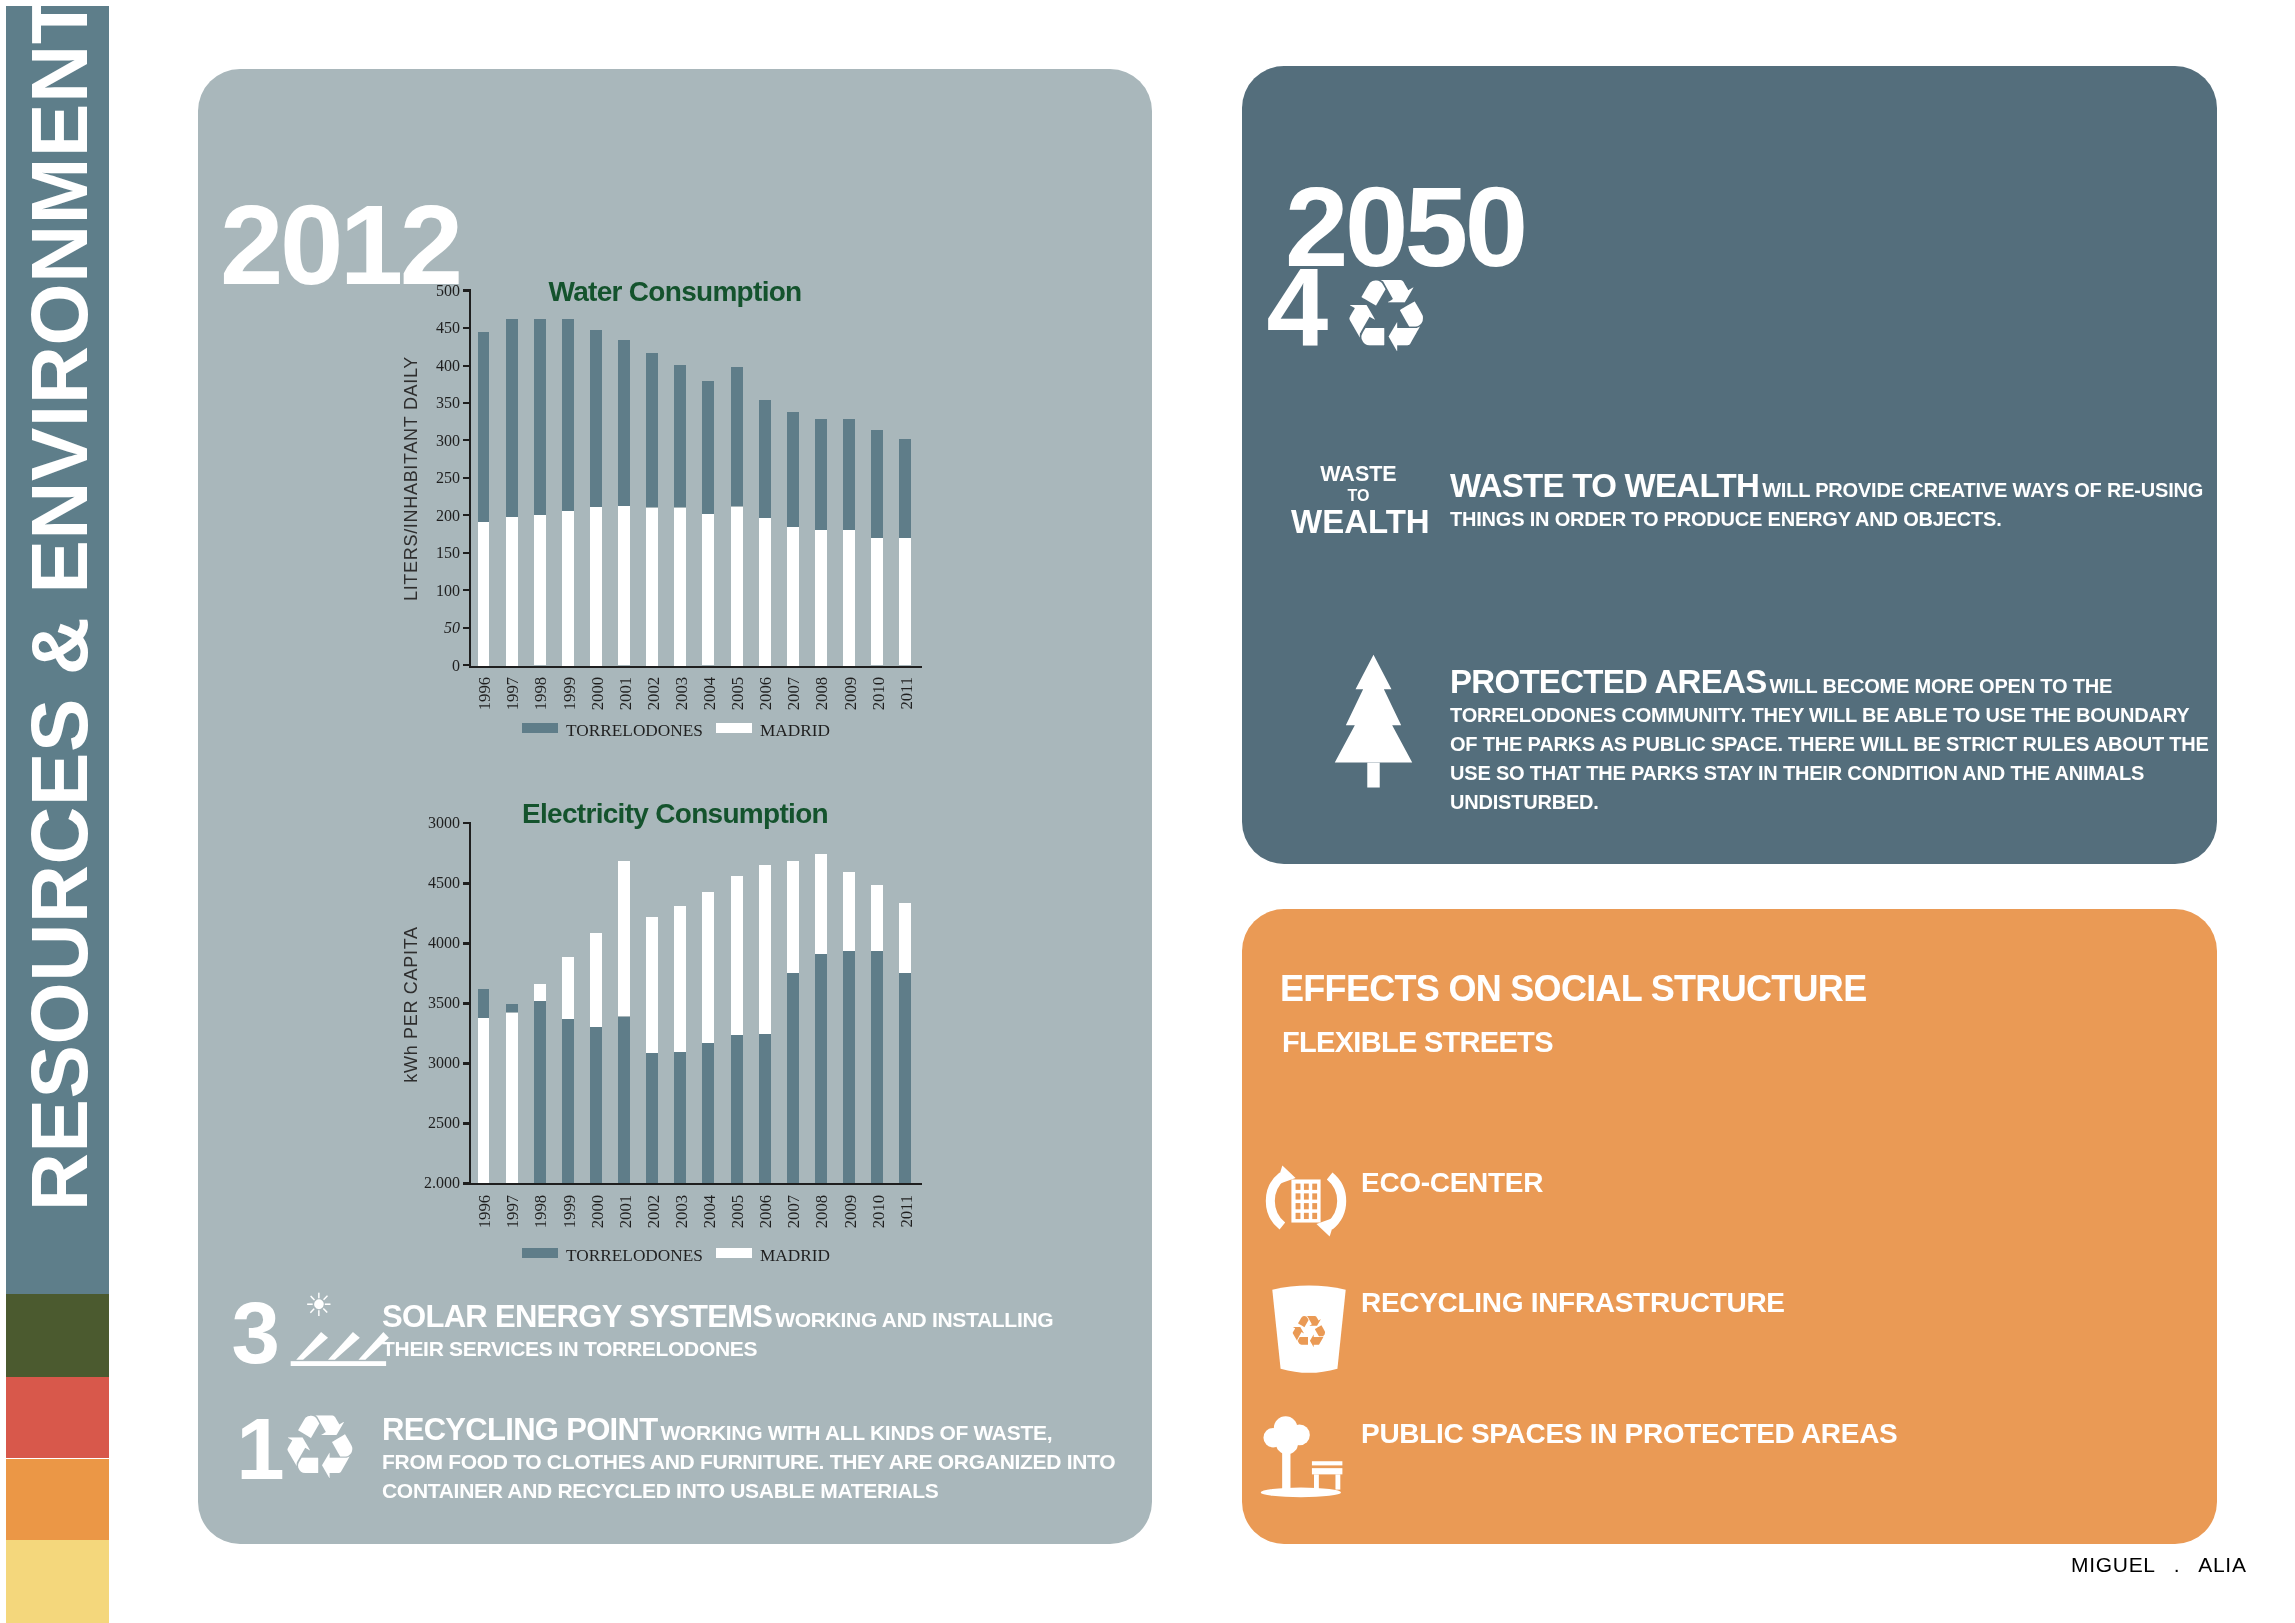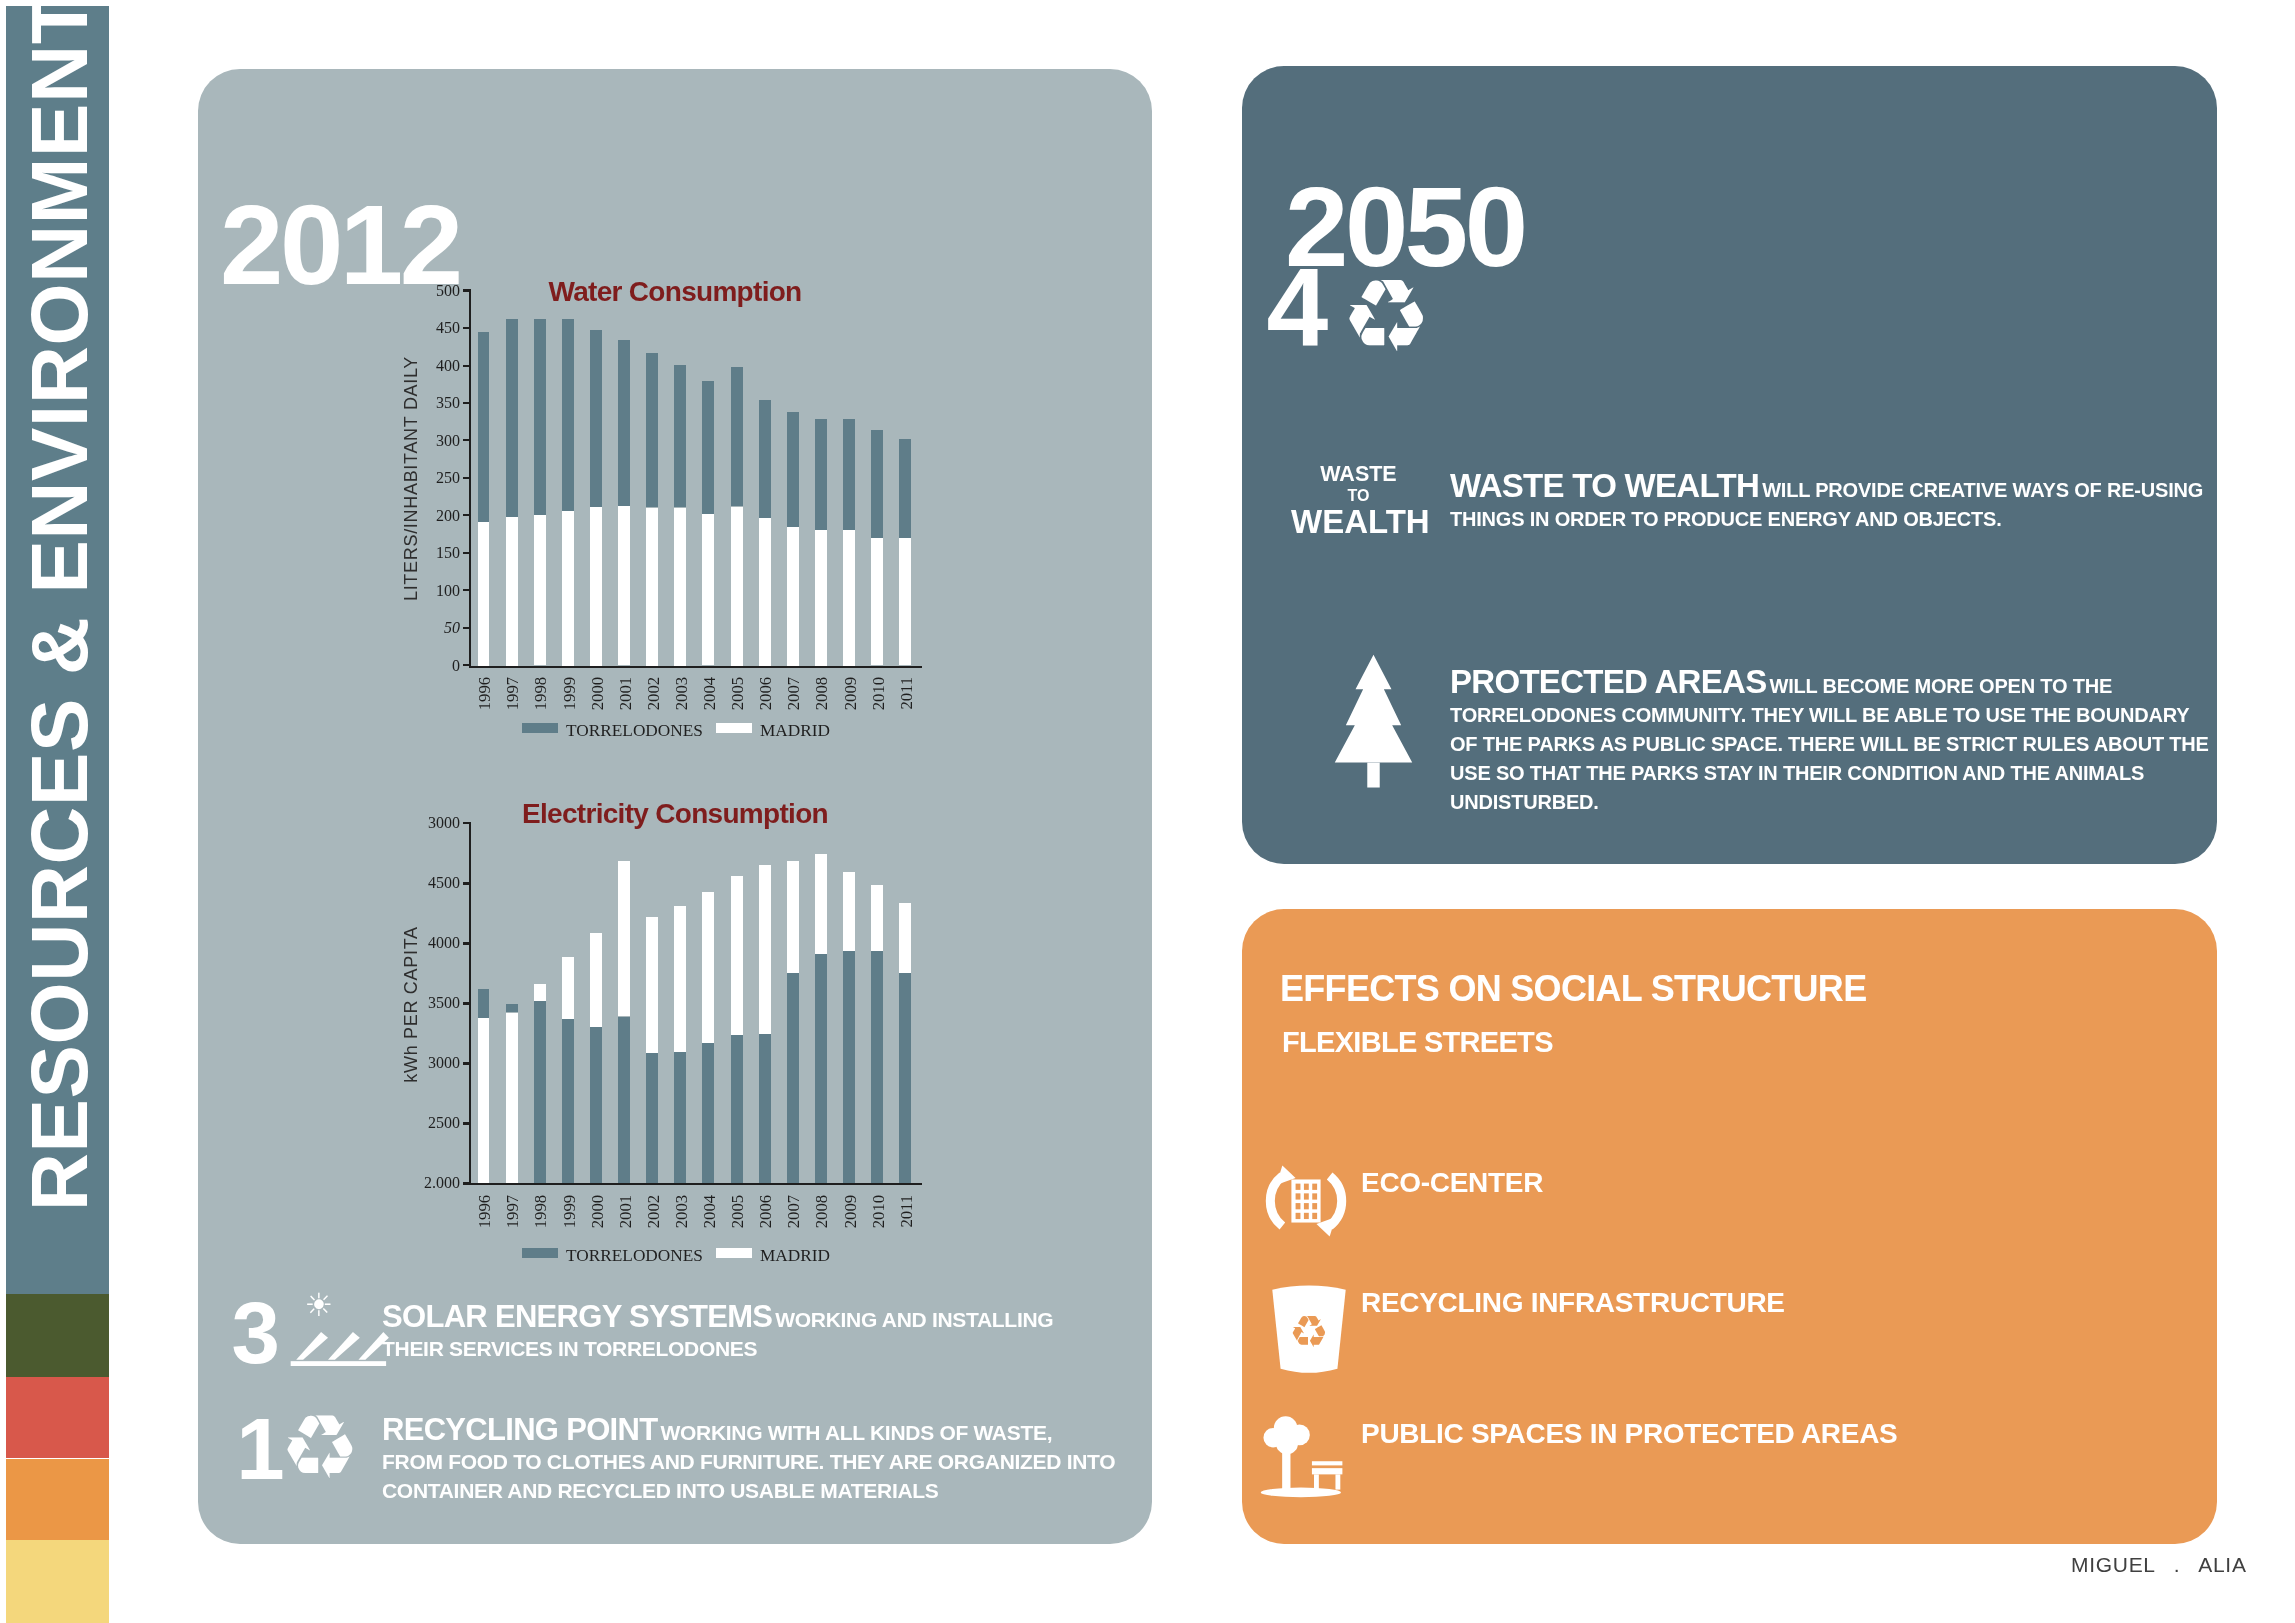--- a/index.html
+++ b/index.html
@@ -20,21 +20,21 @@
   #panel-2050{left:1242px;top:66px;width:975px;height:798px;background:#546e7c;}
   #panel-social{left:1242px;top:909px;width:975px;height:635px;background:#ea9a55;}
   .big-year{position:absolute;font-size:114px;font-weight:bold;color:#ffffff;letter-spacing:-3.5px;line-height:114px;text-align:right;}
   #year-2012{left:22px;top:43px;}
   #year-2050{left:43px;top:28px;}
   
   .chart{position:absolute;left:0;width:954px;height:548px;}
   .chart.water{top:207px;}
   .chart.elec{top:729px;}
   .chart-title{position:absolute;left:0;top:0;width:954px;text-align:center;
-        font-size:28px;font-weight:bold;color:#7f1d1d;letter-spacing:-0.7px;}
+        font-size:28px;font-weight:bold;color:#14532d;letter-spacing:-0.7px;}
   .plot{position:absolute;left:271px;width:451px;border-left:2.8px solid #1f1f1f;border-bottom:2.8px solid #1f1f1f;}
   .chart.water .plot{top:14.6px;height:375px;}
   .chart.elec  .plot{top:25px;height:360px;}
   .tick-label{position:absolute;left:-61px;width:50px;text-align:right;font-family:"Liberation Serif",serif;
         font-size:16px;color:#1f1f1f;}
   .tick-mark{position:absolute;left:-8.3px;width:8.3px;height:2.8px;background:#1f1f1f;}
   .bar-seg{position:absolute;width:11.8px;}
   .year-label{position:absolute;width:49px;height:16.7px;text-align:right;font-family:"Liberation Serif",serif;
         font-size:16.7px;color:#1f1f1f;transform:rotate(-90deg);white-space:nowrap;}
   .ylabel{position:absolute;left:19.4px;width:389px;height:21px;text-align:center;transform:rotate(-90deg);
@@ -87,21 +87,21 @@
   #social-subtitle{position:absolute;left:40px;top:88px;color:#ffffff;font-size:29px;font-weight:bold;letter-spacing:-0.7px;}
   #social-paragraph{position:absolute;left:40px;top:140px;width:746px;color:#fcf3e5;font-size:21px;
         line-height:27px;letter-spacing:-0.2px;}
   .o-item-label{position:absolute;left:119px;color:#ffffff;font-size:28px;font-weight:bold;letter-spacing:-0.3px;}
   #eco-label{top:258px;} #infra-label{top:378px;} #public-label{top:509px;}
   .o-icon{position:absolute;}
   #eco-icon{left:23px;top:251px;}
   #infra-icon{left:26px;top:371px;}
   #public-icon{left:17.3px;top:501px;}
   
-  #footer{position:absolute;left:2071px;top:1553px;color:#404040;font-size:21px;letter-spacing:0.7px;}
+  #footer{position:absolute;left:2071px;top:1553px;color:#000000;font-size:21px;letter-spacing:0.7px;}
   #footer span{margin-right:18px;}
   #footer span:last-child{margin-right:0;}
 </style>
 </head>
 <body>
 
 <div id="page">
 
   <div id="sidebar"></div>
   <div id="sidebar-title">RESOURCES &amp; ENVIRONMENT</div>

